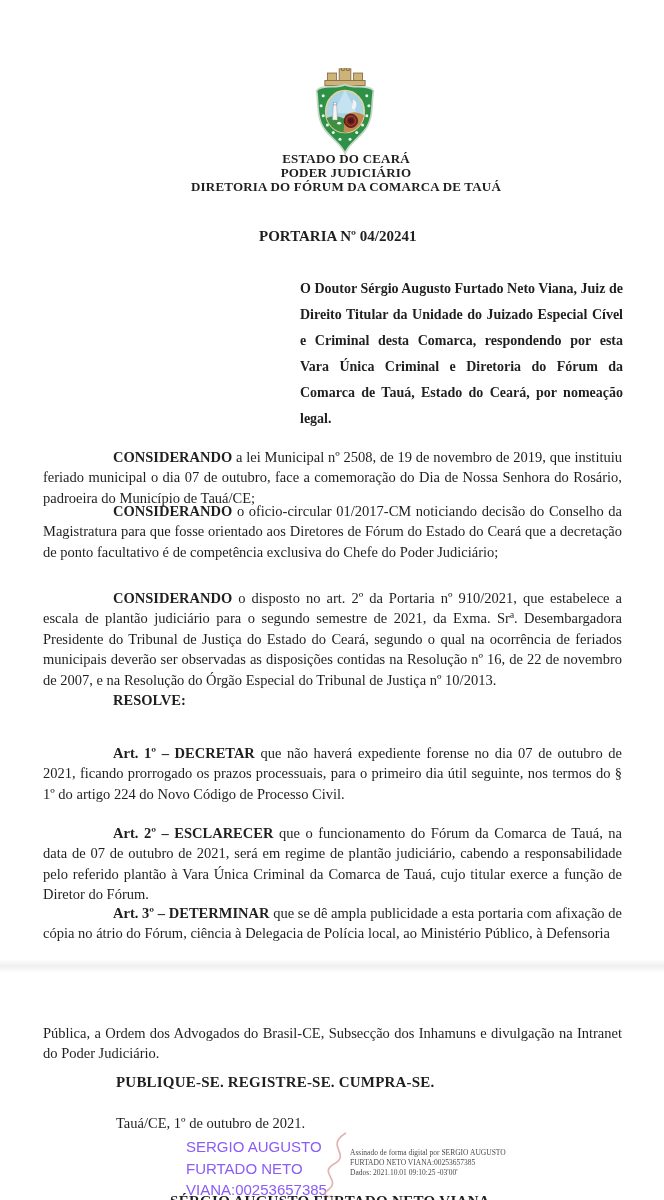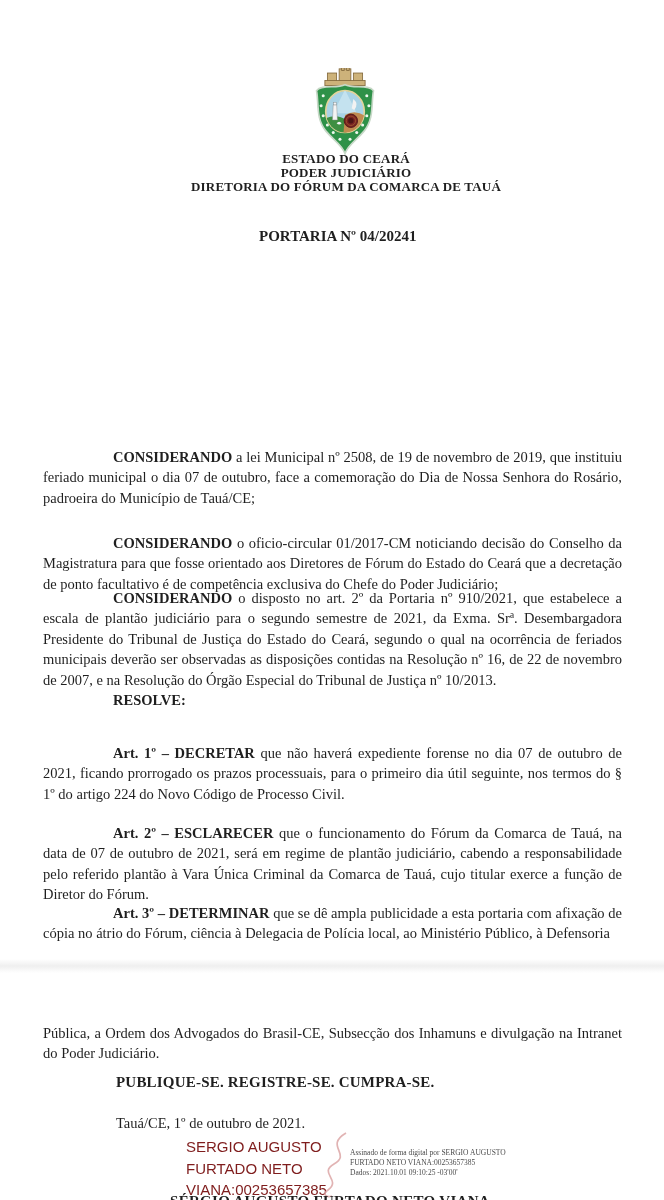--- a/index.html
+++ b/index.html
@@ -30,21 +30,21 @@
     text-align:justify;
   }
   
   .para{
     position:absolute;left:43px;width:579px;
     font-size:14.5px;line-height:20.5px;
     text-align:justify;text-indent:70px;
   }
   .para b{font-weight:bold;}
   .p-c1{top:388px;}
-  .p-c2{top:474px;}
+  .p-c2{top:442px;}
   .p-c3{top:529px;}
   .resolve{
     position:absolute;left:113px;top:648px;
     font-weight:bold;font-size:14.5px;
   }
   .p-a1{top:684px;}
   .p-a2{top:764px;}
   .p-a3{top:844px;}
   
   .page-band{
@@ -56,21 +56,21 @@
     position:absolute;left:116px;top:1030px;
     font-weight:bold;font-size:15px;letter-spacing:.2px;
   }
   .date-line{
     position:absolute;left:116px;top:1071px;font-size:14.5px;
   }
   
   .digsig-name{
     position:absolute;left:186px;top:1092px;width:162px;
     font-family:"Liberation Sans", sans-serif;
-    font-size:15px;line-height:21.5px;color:#7f1d1d;
+    font-size:15px;line-height:21.5px;color:#8b5cf6;
   }
   .sig-swirl{position:absolute;left:312px;top:1086px;width:46px;height:72px;}
   .digsig-note{
     position:absolute;left:350px;top:1104px;width:180px;
     font-family:Liberation Serif, serif;
     font-size:7.5px;line-height:9.8px;color:#4a4a4a;
   }
   .signer-name{
     position:absolute;left:0;top:1149px;width:660px;text-align:center;
     font-weight:bold;font-size:15px;letter-spacing:.3px;
@@ -134,20 +134,21 @@
   </svg>
 
   <div class="org-block">
     <div>ESTADO DO CEARÁ</div>
     <div>PODER JUDICIÁRIO</div>
     <div>DIRETORIA DO FÓRUM DA COMARCA DE TAUÁ</div>
   </div>
 
   <div class="doc-title">PORTARIA Nº 04/20241</div>
 
+  <div class="preamble">O Doutor Sérgio Augusto Furtado Neto Viana, Juiz de Direito Titular da Unidade do Juizado Especial Cível e Criminal desta Comarca, respondendo por esta Vara Única Criminal e Diretoria do Fórum da Comarca de Tauá, Estado do Ceará, por nomeação legal.</div>
 
   <p class="para p-c1"><b>CONSIDERANDO</b><span> a lei Municipal nº 2508, de 19 de novembro de 2019, que instituiu feriado municipal o dia 07 de outubro, face a comemoração do Dia de Nossa Senhora do Rosário, padroeira do Município de Tauá/CE;</span></p>
 
   <p class="para p-c2"><b>CONSIDERANDO</b><span> o oficio-circular 01/2017-CM noticiando decisão do Conselho da Magistratura para que fosse orientado aos Diretores de Fórum do Estado do Ceará que a decretação de ponto facultativo é de competência exclusiva do Chefe do Poder Judiciário;</span></p>
 
   <p class="para p-c3"><b>CONSIDERANDO</b><span> o disposto no art. 2º da Portaria nº 910/2021, que estabelece a escala de plantão judiciário para o segundo semestre de 2021, da Exma. Srª. Desembargadora Presidente do Tribunal de Justiça do Estado do Ceará, segundo o qual na ocorrência de feriados municipais deverão ser observadas as disposições contidas na Resolução nº 16, de 22 de novembro de 2007, e na Resolução do Órgão Especial do Tribunal de Justiça nº 10/2013.</span></p>
 
   <div class="resolve">RESOLVE:</div>
 
   <p class="para p-a1"><b>Art. 1º – DECRETAR</b><span> que não haverá expediente forense no dia 07 de outubro de 2021, ficando prorrogado os prazos processuais, para o primeiro dia útil seguinte, nos termos do § 1º do artigo 224 do Novo Código de Processo Civil.</span></p>

